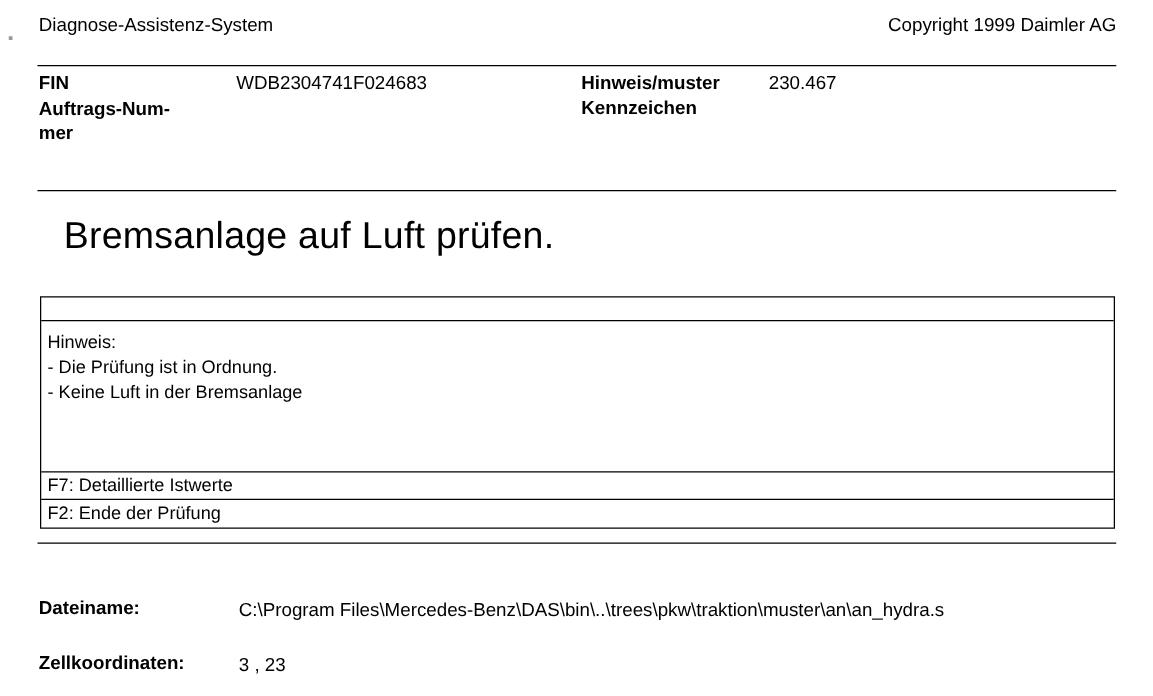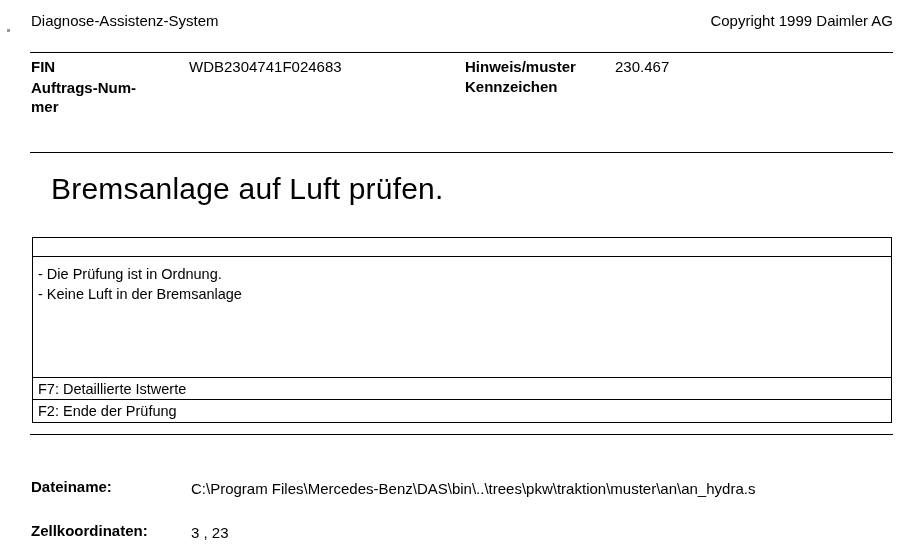--- a/index.html
+++ b/index.html
@@ -201,20 +201,21 @@
     </div>
   </div>
 
   <div class="rule rule-mid"></div>
 
   <div class="doc-title">Bremsanlage auf Luft prüfen.</div>
 
   <div class="panel">
     <div class="panel-strip"></div>
     <div class="panel-body">
+      <div>Hinweis:</div>
       <div>- Die Prüfung ist in Ordnung.</div>
       <div>- Keine Luft in der Bremsanlage</div>
     </div>
     <div class="panel-fn">F7: Detaillierte Istwerte</div>
     <div class="panel-fn last">F2: Ende der Prüfung</div>
   </div>
 
   <div class="rule rule-bottom"></div>
 
   <div class="footer">

